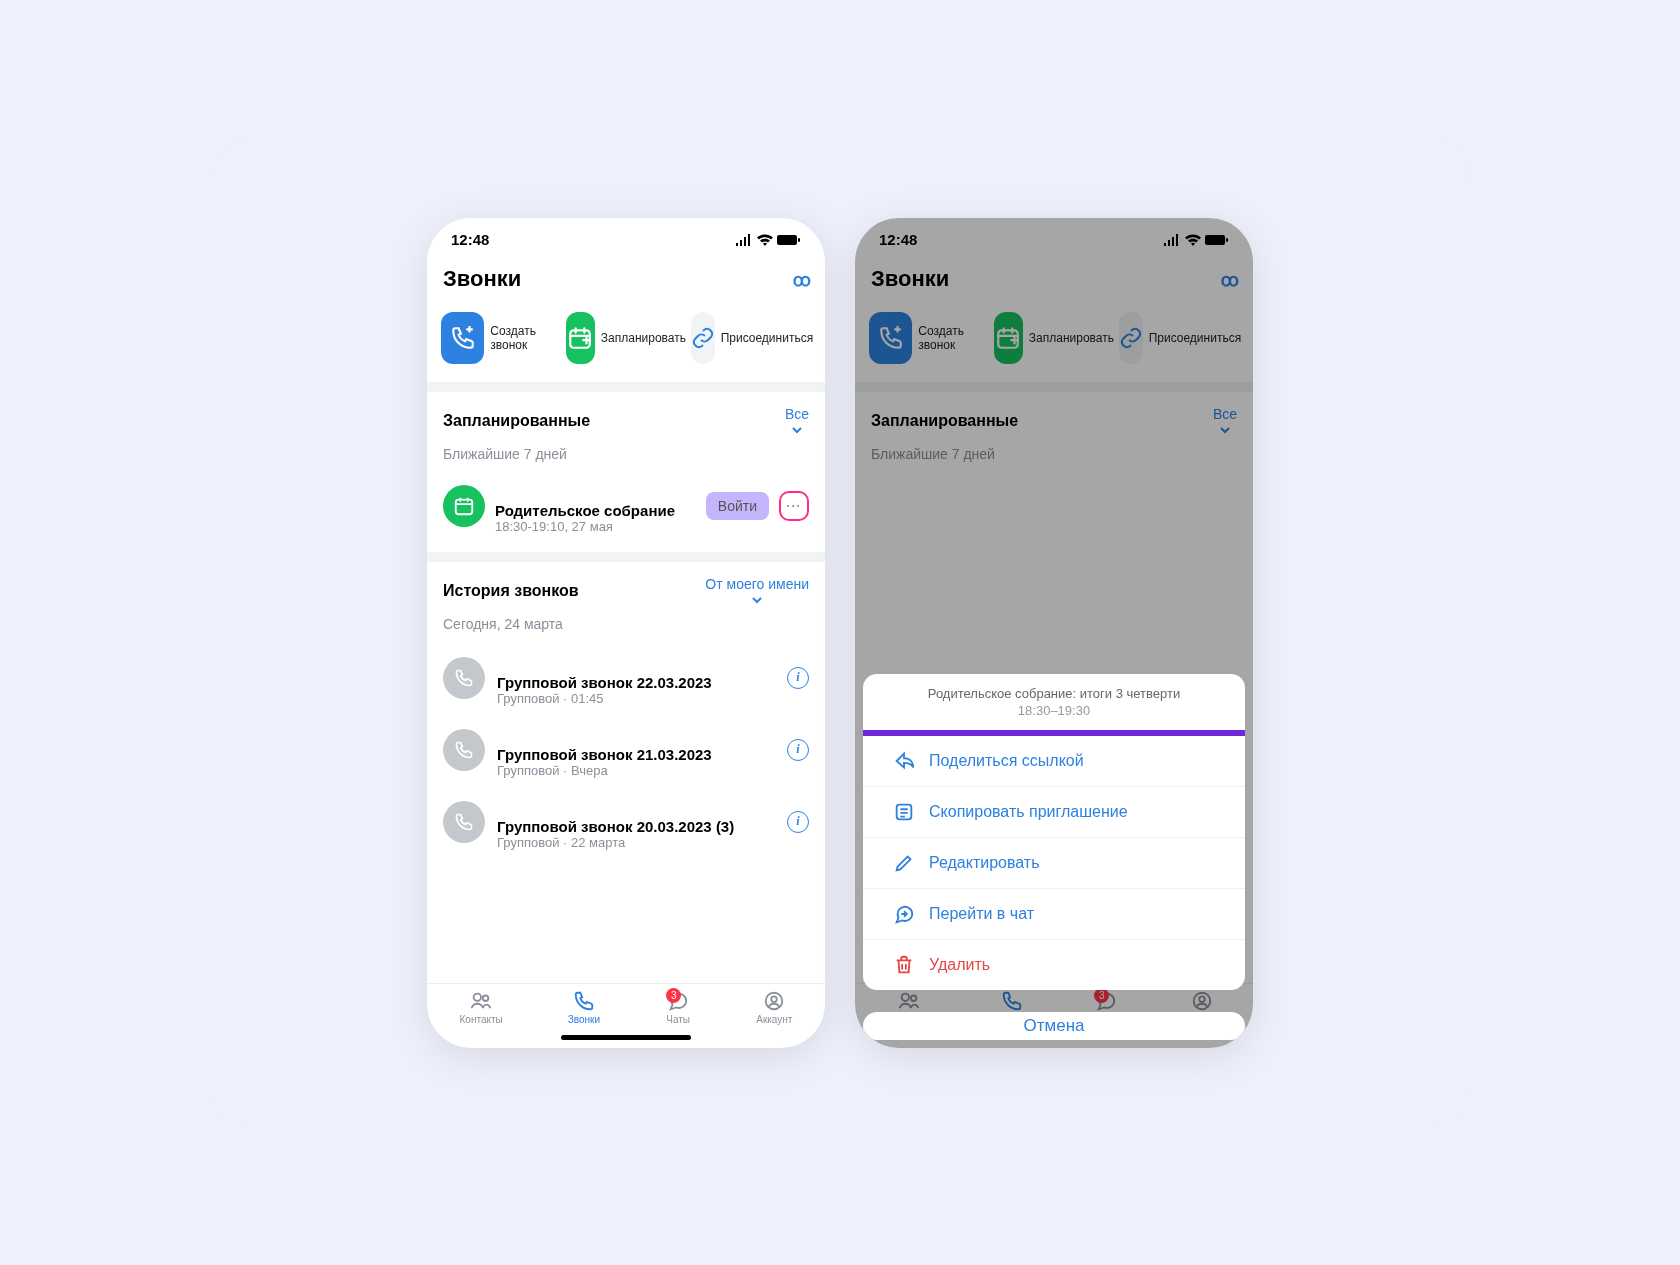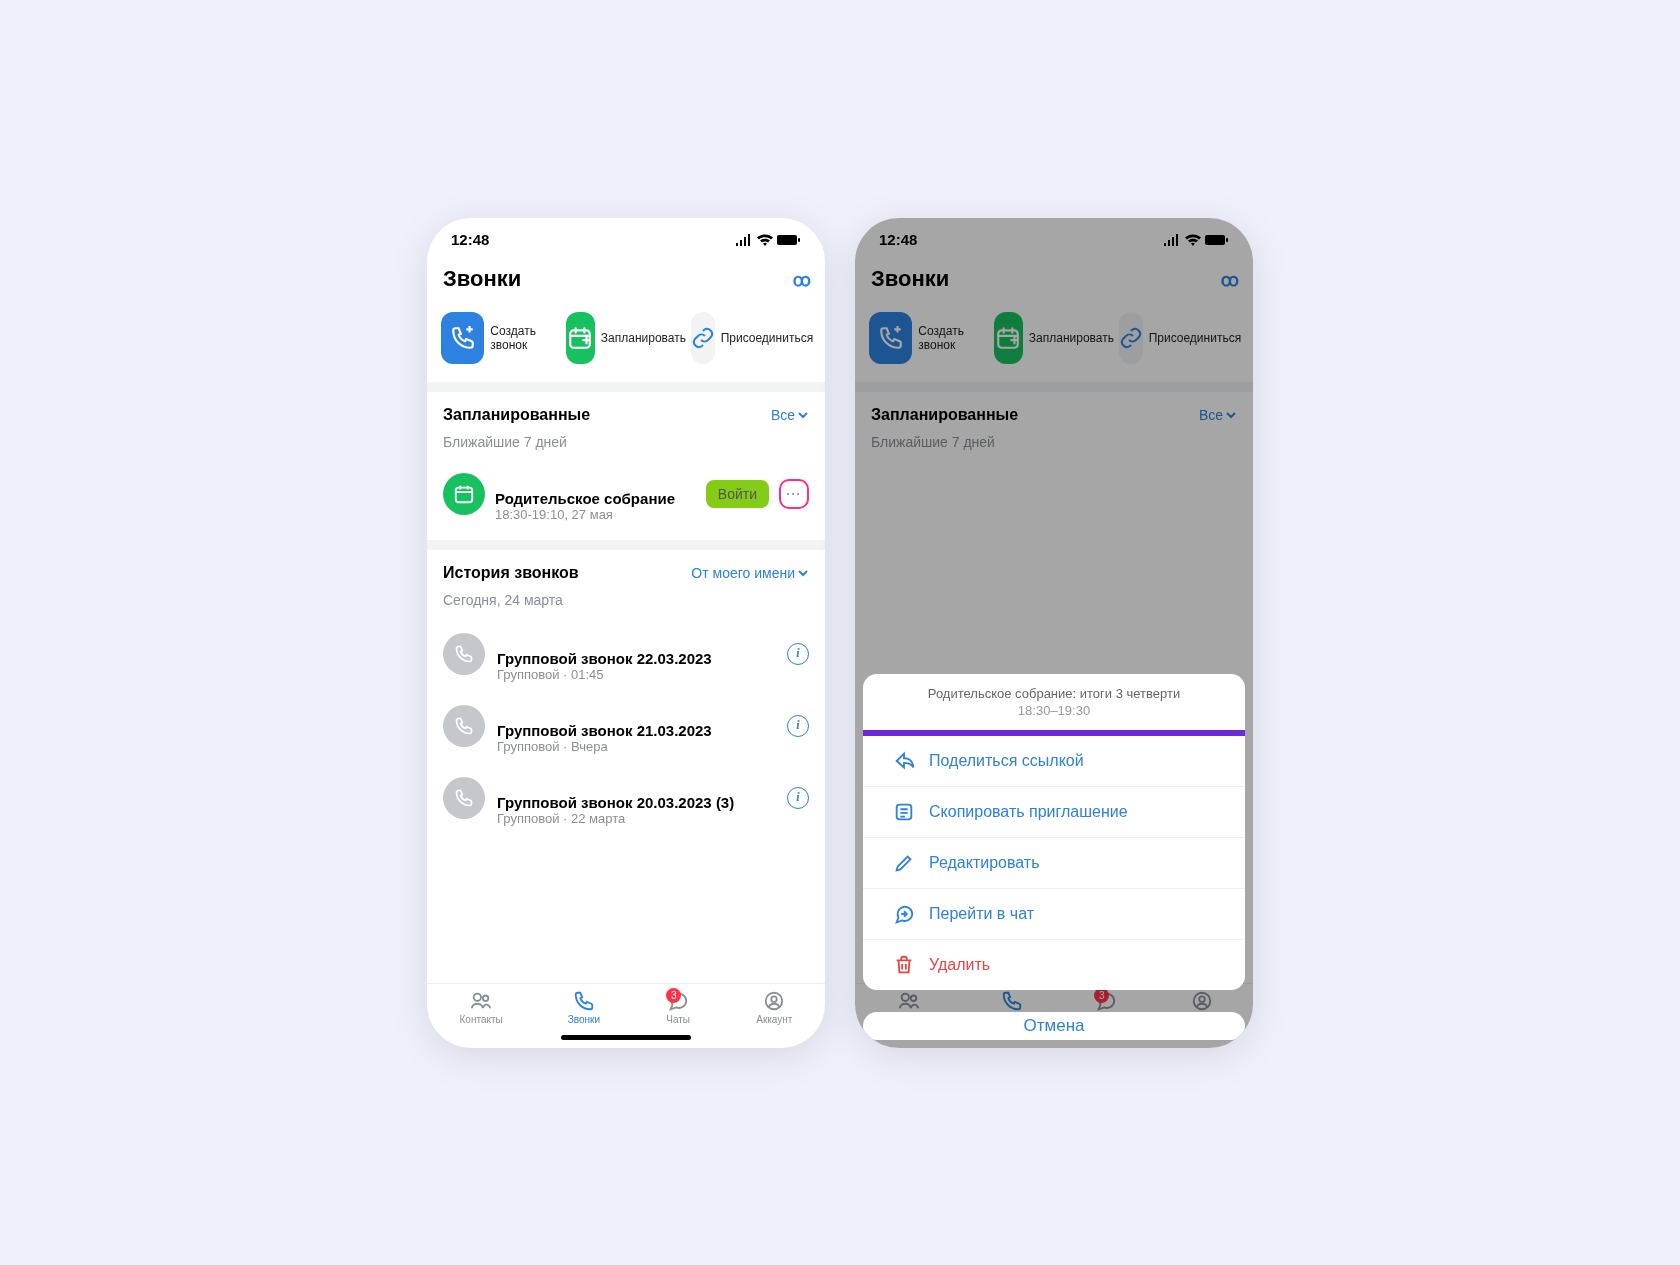--- a/index.html
+++ b/index.html
@@ -12,29 +12,29 @@
   .header h1 { font-size: 22px; font-weight: 700; }
   .voicemail { color:#2d81e0; font-weight:700; font-size:18px; letter-spacing:-2px;}
   .actions-row { display:flex; justify-content:space-around; padding: 8px 12px 18px; border-bottom: 10px solid #f2f3f5;}
   .action-btn { display:flex; flex-direction:row; align-items:center; gap:6px; width:120px;}
   .action-icon { width:52px; height:52px; border-radius:12px; display:flex; align-items:center; justify-content:center;}
   .action-icon.blue{background:#2d81e0;} .action-icon.green{background:#18c160;} .action-icon.gray{background:#f2f3f5;}
   .action-btn span { font-size:12px; color:#222;}
   .section { padding: 14px 16px 0; }
   .section-head { display:flex; justify-content:space-between; align-items:center; margin-bottom:10px;}
   .section-head h2 { font-size:16px; font-weight:700;}
-  .link { color:#2d81e0; font-size:14px; display:flex; align-items:center; gap:2px;}
+  .link { color:#2d81e0; font-size:14px; display:flex; align-items:center; gap:2px;flex-direction:column;}
   .subtle { color:#8a8f99; font-size:14px; margin: 4px 0 10px;}
   .event-row { display:flex; align-items:center; gap:10px; padding:6px 0 18px; border-bottom: 10px solid #f2f3f5; margin: 0 -16px; padding-left:16px; padding-right:16px;}
   .circ { width:42px; height:42px; border-radius:50%; background:#18c160; display:flex; align-items:center; justify-content:center; flex-shrink:0;}
   .circ.gray{background:#c4c8cc;}
   .event-info{flex:1;}
   .event-info .t{font-size:15px; font-weight:600;margin-top:24px;}
   .event-info .s{font-size:13px; color:#8a8f99;}
-  .chip { background:#84cc16; color:#555; font-size:14px; padding:6px 12px; border-radius:8px;}
+  .chip { background:#c4b5fd; color:#555; font-size:14px; padding:6px 12px; border-radius:8px;}
   .more { width:30px; height:30px; border:2.5px solid #ff2d87; border-radius:10px; display:flex; align-items:center; justify-content:center; color:#8a8f99; font-weight:700; letter-spacing:1px; font-size:12px;}
   .hist-row { display:flex; align-items:center; gap:12px; padding:8px 0;}
   .info-i { width:22px; height:22px; border:1.5px solid #2d81e0; border-radius:50%; color:#2d81e0; font-size:12px; display:flex; align-items:center; justify-content:center; font-family: Georgia, serif; font-style:italic; font-weight:bold;}
   .tabbar { margin-top:auto; display:flex; justify-content:space-around; padding:6px 0 4px; border-top:1px solid #eee;}
   .tab { display:flex; flex-direction:column; align-items:center; gap:2px; color:#8a8f99; font-size:10px; position:relative;}
   .tab.active{color:#2d81e0;}
   .badge{position:absolute; top:-2px; right:10px; background:#ff3347; color:#fff; font-size:10px; width:15px; height:15px; border-radius:50%; display:flex; align-items:center; justify-content:center;}
   .homebar{width:130px; height:5px; background:#000; border-radius:3px; margin:6px auto 8px;}
   .overlay{position:absolute; inset:0; background:rgba(0,0,0,0.35);}
   .sheet{position:absolute; left:8px; right:8px; bottom:58px; background:#fff; border-radius:14px; overflow:hidden;}

